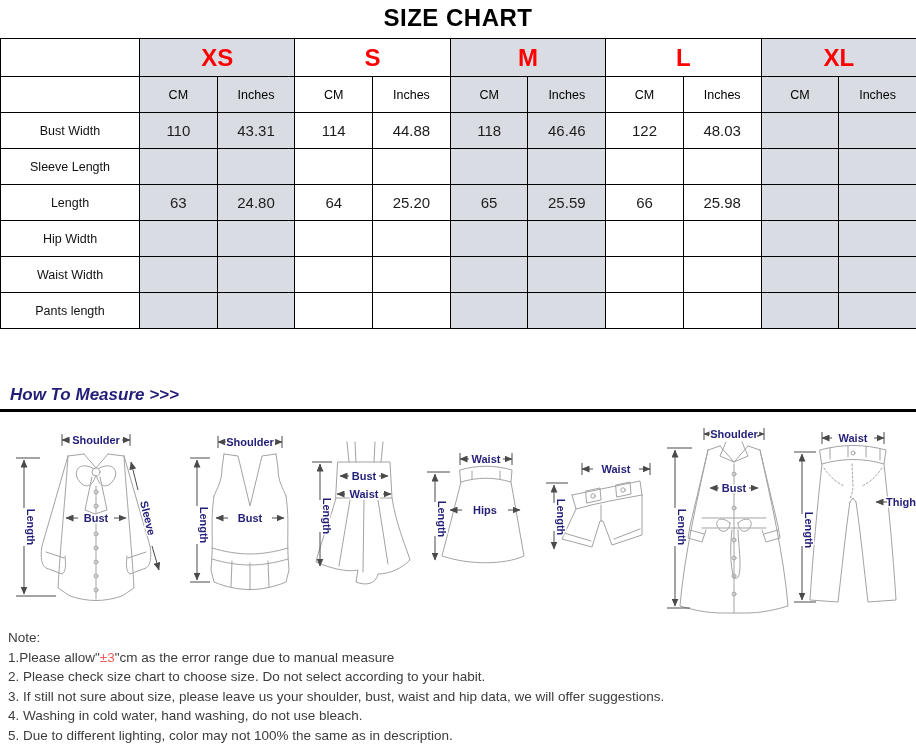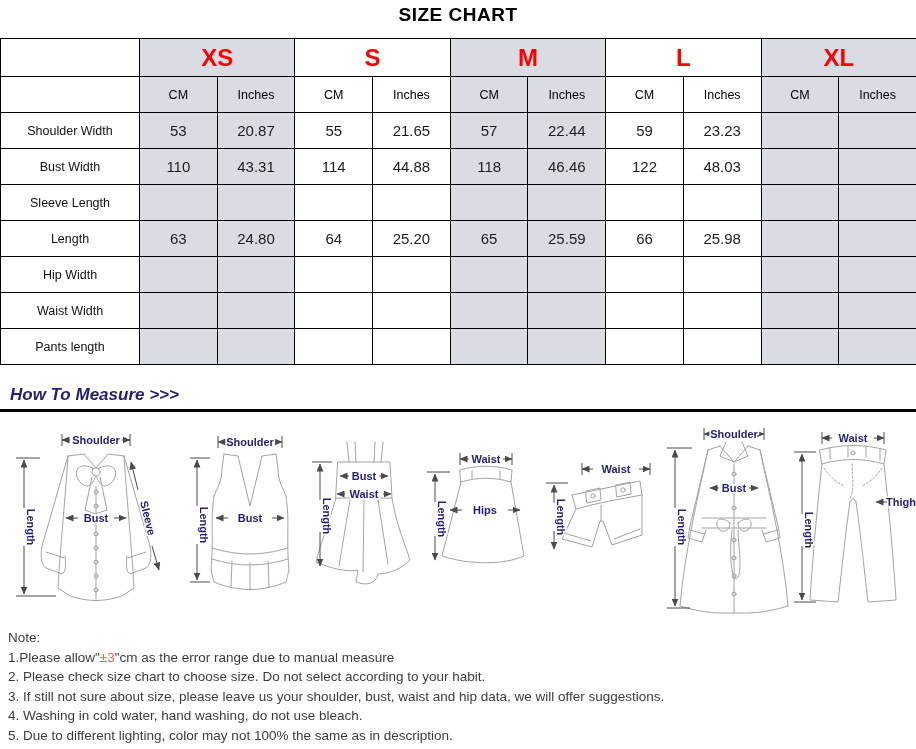--- a/index.html
+++ b/index.html
@@ -4,21 +4,21 @@
 <style>
   html,body { margin:0; padding:0; }
   body {
     width:916px; height:749px; position:relative; overflow:hidden;
     background:#fff; font-family:"Liberation Sans", sans-serif;
     --accent-red:#ff0000; --navy:#221e78; --cell-shade:#d9dde3;
     --note-red:#f25c5c; --note-text:#3c3c3c; --dim:#4a4a4a; --drawing:#a3a3a3;
   }
   .page-title {
     position:absolute; top:4px; left:0; width:916px; text-align:center;
-    font-size:19px; font-weight:bold; color:#000; letter-spacing:.5px;
+    font-size:24px; font-weight:bold; color:#000; letter-spacing:.5px;
   }
   
   #size-table {
     position:absolute; left:0; top:38px; width:916px;
     border-collapse:collapse; table-layout:fixed;padding-left:14px;
   }
   #size-table td { border:1px solid #000; text-align:center; vertical-align:middle; padding:0; overflow:hidden; }
   #size-table td.shade { background:var(--cell-shade); }
   #size-table .size-head { height:37px; font-size:24px; font-weight:bold; color:var(--accent-red); }
   #size-table .unit     { height:35px; font-size:12.5px; font-weight:normal; color:#000000; }
@@ -90,33 +90,20 @@
         <td class="unit">CM</td>
         <td class="unit">Inches</td>
         <td class="unit shade">CM</td>
         <td class="unit shade">Inches</td>
         <td class="unit">CM</td>
         <td class="unit">Inches</td>
         <td class="unit shade">CM</td>
         <td class="unit shade">Inches</td>
       </tr>
       <tr>
-        <td class="rowlabel">Shoulder Width</td>
-        <td class="val shade">53</td>
-        <td class="val shade">20.87</td>
-        <td class="val">55</td>
-        <td class="val">21.65</td>
-        <td class="val shade">57</td>
-        <td class="val shade">22.44</td>
-        <td class="val">59</td>
-        <td class="val">23.23</td>
-        <td class="val shade"></td>
-        <td class="val shade"></td>
-      </tr>
-      <tr>
         <td class="rowlabel">Bust Width</td>
         <td class="val shade">110</td>
         <td class="val shade">43.31</td>
         <td class="val">114</td>
         <td class="val">44.88</td>
         <td class="val shade">118</td>
         <td class="val shade">46.46</td>
         <td class="val">122</td>
         <td class="val">48.03</td>
         <td class="val shade"></td>

